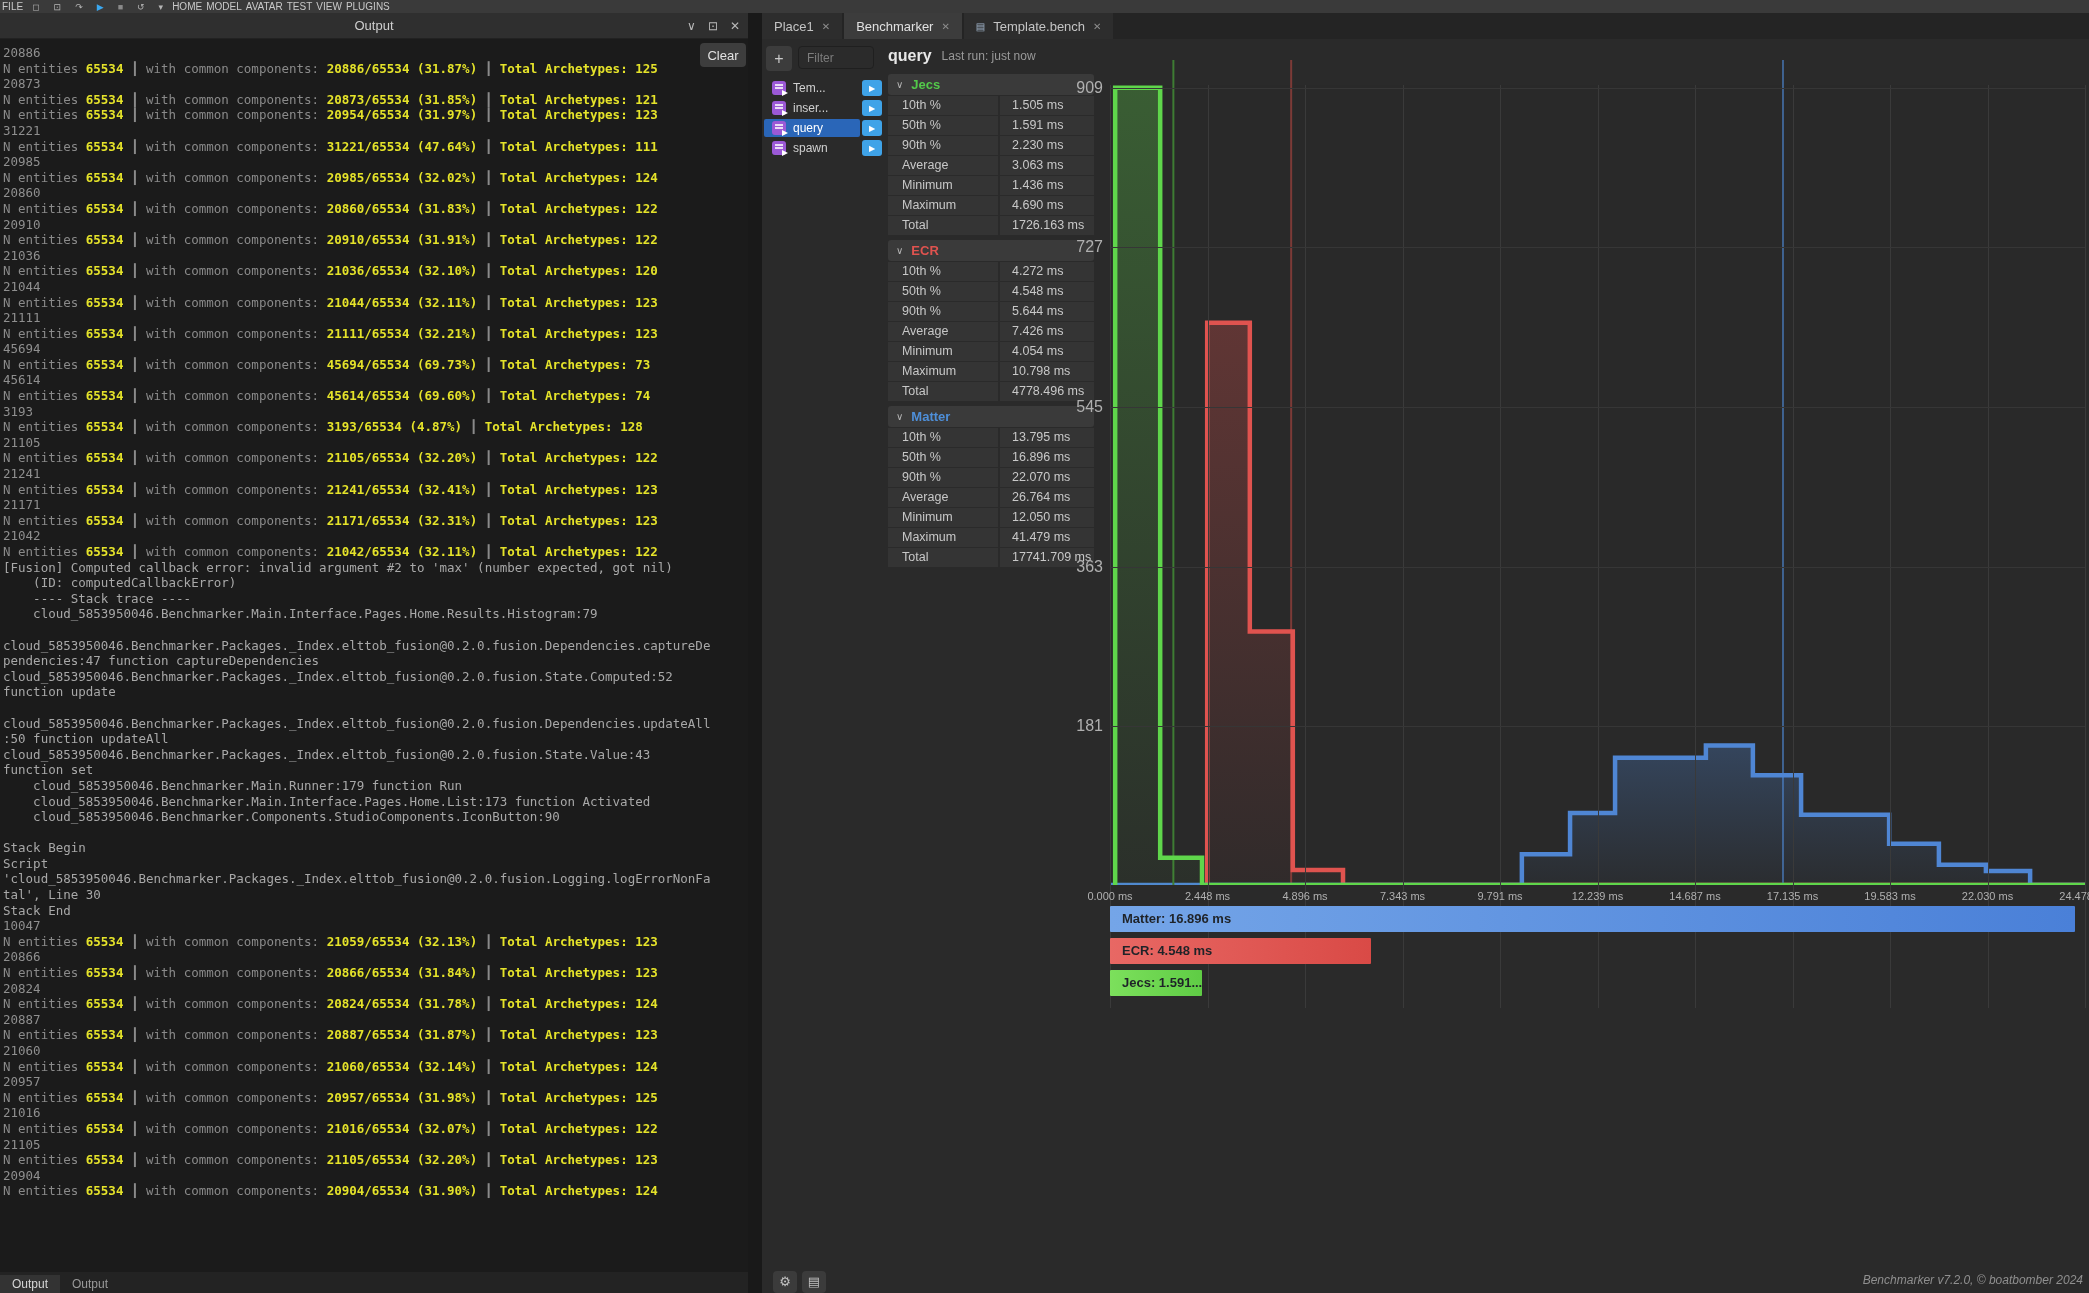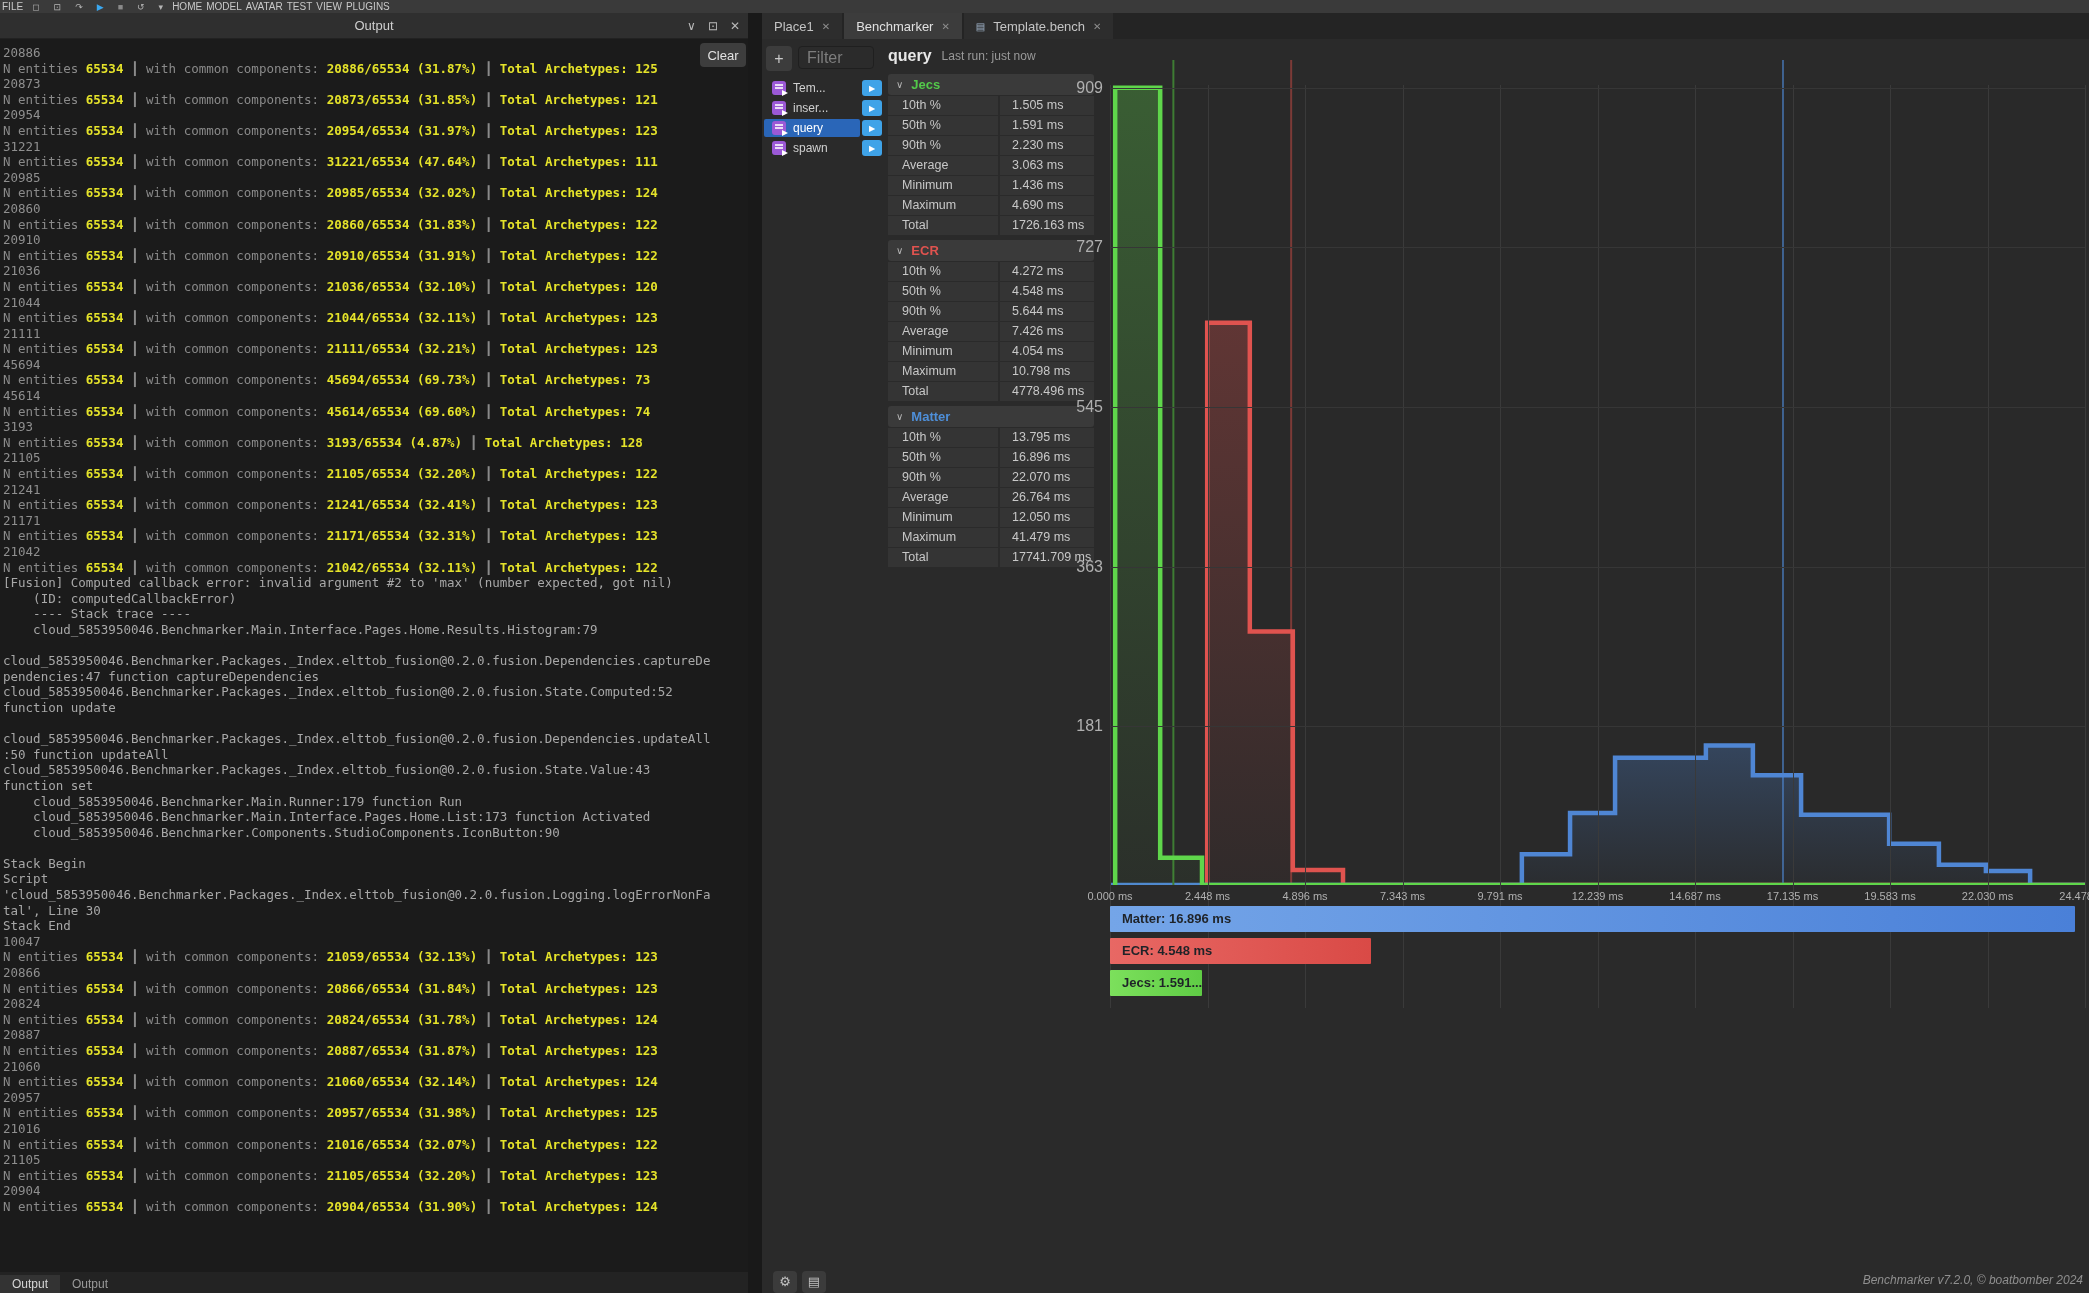--- a/index.html
+++ b/index.html
@@ -40,21 +40,21 @@
   .doc-tab{display:flex;align-items:center;gap:8px;padding:0 12px;background:#2d2d2d;margin-right:2px;
            font-size:13px;color:#c4c4c4;white-space:nowrap;}
   .doc-tab.active{background:#3c3c3c;color:#e0e0e0;}
   .doc-tab .x{color:#8d8d8d;font-size:10px;}
   .doc-tab .ticn{color:#9fb3c8;font-size:10px;}
 
   
   #add-btn{left:4px;top:33px;width:26px;height:25px;background:#3c3c3c;border:none;border-radius:4px;
            color:#c9c9c9;font-size:16px;line-height:22px;}
   #filter-input{left:36px;top:33px;width:76px;height:23px;background:#2b2b2b;border:1px solid #1f1f1f;border-radius:4px;
-                color:#bbb;font-size:16px;padding:0 8px;box-sizing:border-box;font-family:"Liberation Sans",sans-serif;}
+                color:#bbb;font-size:12px;padding:0 8px;box-sizing:border-box;font-family:"Liberation Sans",sans-serif;}
   #filter-input::placeholder{color:#7d7d7d;}
   #bench-list{left:2px;top:66px;width:112px;}
   .bench-row{position:relative;height:18px;margin-bottom:2px;display:flex;align-items:center;
              padding-left:8px;border-radius:2px;width:88px;}
   .bench-row.selected{background:#2a66b8;color:#fff;}
   .bench-row .blabel{font-size:12px;color:#d0d0d0;margin-left:7px;}
   .bench-row.selected .blabel{color:#fff;}
   .script-icon{width:14px;height:14px;border-radius:3px;background:#9b59d6;position:relative;flex:none;}
   .script-icon:before{content:"";position:absolute;left:3px;top:3px;width:8px;height:2px;background:#e8dcf5;
                       box-shadow:0 3px 0 #e8dcf5;}
@@ -115,21 +115,20 @@
         <span>⊡</span>
         <span>✕</span>
       </div>
     </div>
     <button class="abs" id="clear-btn">Clear</button>
     <div class="abs" id="console">
         <div class="line num">20886</div>
         <div class="line"><span class="sep">N entities </span><span class="hl">65534</span><span class="sep"> ┃ </span><span class="sep">with common components: </span><span class="hl">20886/65534 (31.87%)</span><span class="sep"> ┃ </span><span class="hl">Total Archetypes: 125</span></div>
         <div class="line num">20873</div>
         <div class="line"><span class="sep">N entities </span><span class="hl">65534</span><span class="sep"> ┃ </span><span class="sep">with common components: </span><span class="hl">20873/65534 (31.85%)</span><span class="sep"> ┃ </span><span class="hl">Total Archetypes: 121</span></div>
-        <div class="line num">20954</div>
         <div class="line"><span class="sep">N entities </span><span class="hl">65534</span><span class="sep"> ┃ </span><span class="sep">with common components: </span><span class="hl">20954/65534 (31.97%)</span><span class="sep"> ┃ </span><span class="hl">Total Archetypes: 123</span></div>
         <div class="line num">31221</div>
         <div class="line"><span class="sep">N entities </span><span class="hl">65534</span><span class="sep"> ┃ </span><span class="sep">with common components: </span><span class="hl">31221/65534 (47.64%)</span><span class="sep"> ┃ </span><span class="hl">Total Archetypes: 111</span></div>
         <div class="line num">20985</div>
         <div class="line"><span class="sep">N entities </span><span class="hl">65534</span><span class="sep"> ┃ </span><span class="sep">with common components: </span><span class="hl">20985/65534 (32.02%)</span><span class="sep"> ┃ </span><span class="hl">Total Archetypes: 124</span></div>
         <div class="line num">20860</div>
         <div class="line"><span class="sep">N entities </span><span class="hl">65534</span><span class="sep"> ┃ </span><span class="sep">with common components: </span><span class="hl">20860/65534 (31.83%)</span><span class="sep"> ┃ </span><span class="hl">Total Archetypes: 122</span></div>
         <div class="line num">20910</div>
         <div class="line"><span class="sep">N entities </span><span class="hl">65534</span><span class="sep"> ┃ </span><span class="sep">with common components: </span><span class="hl">20910/65534 (31.91%)</span><span class="sep"> ┃ </span><span class="hl">Total Archetypes: 122</span></div>
         <div class="line num">21036</div>

